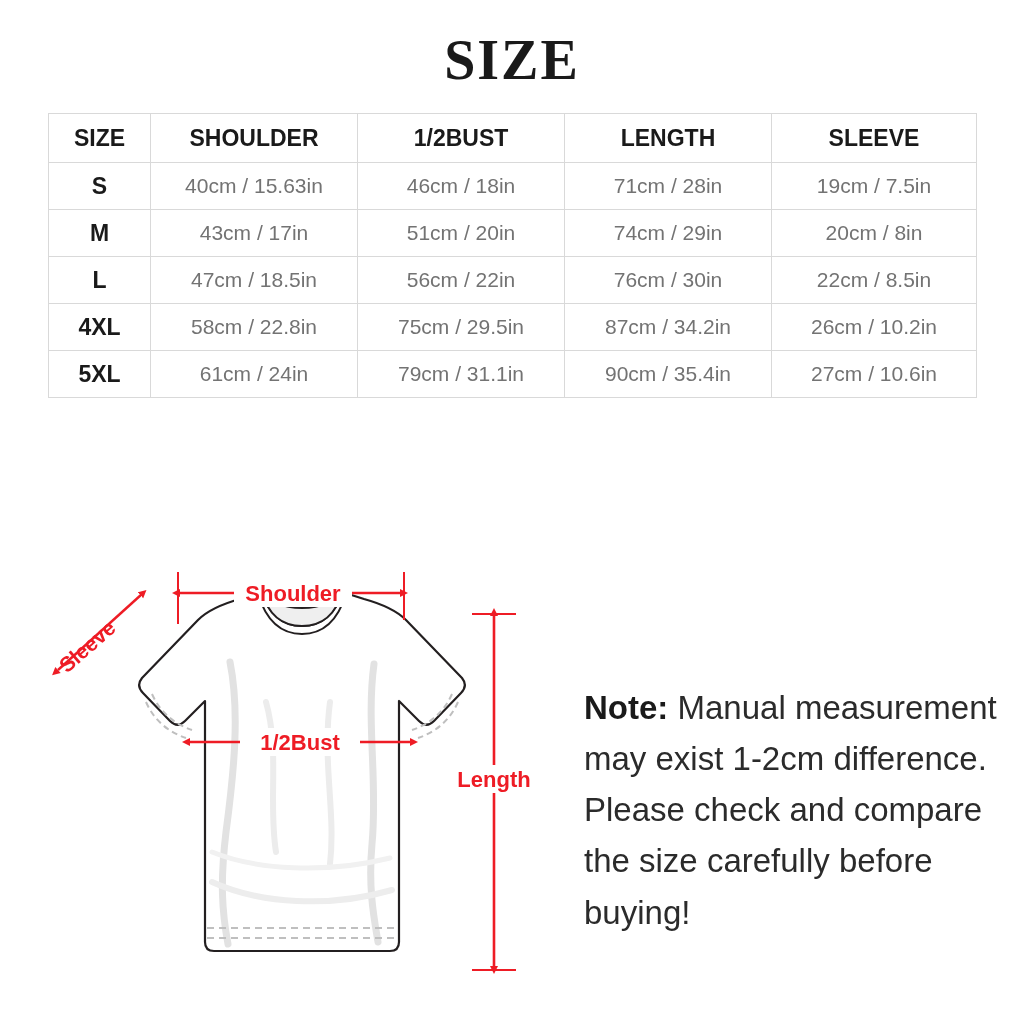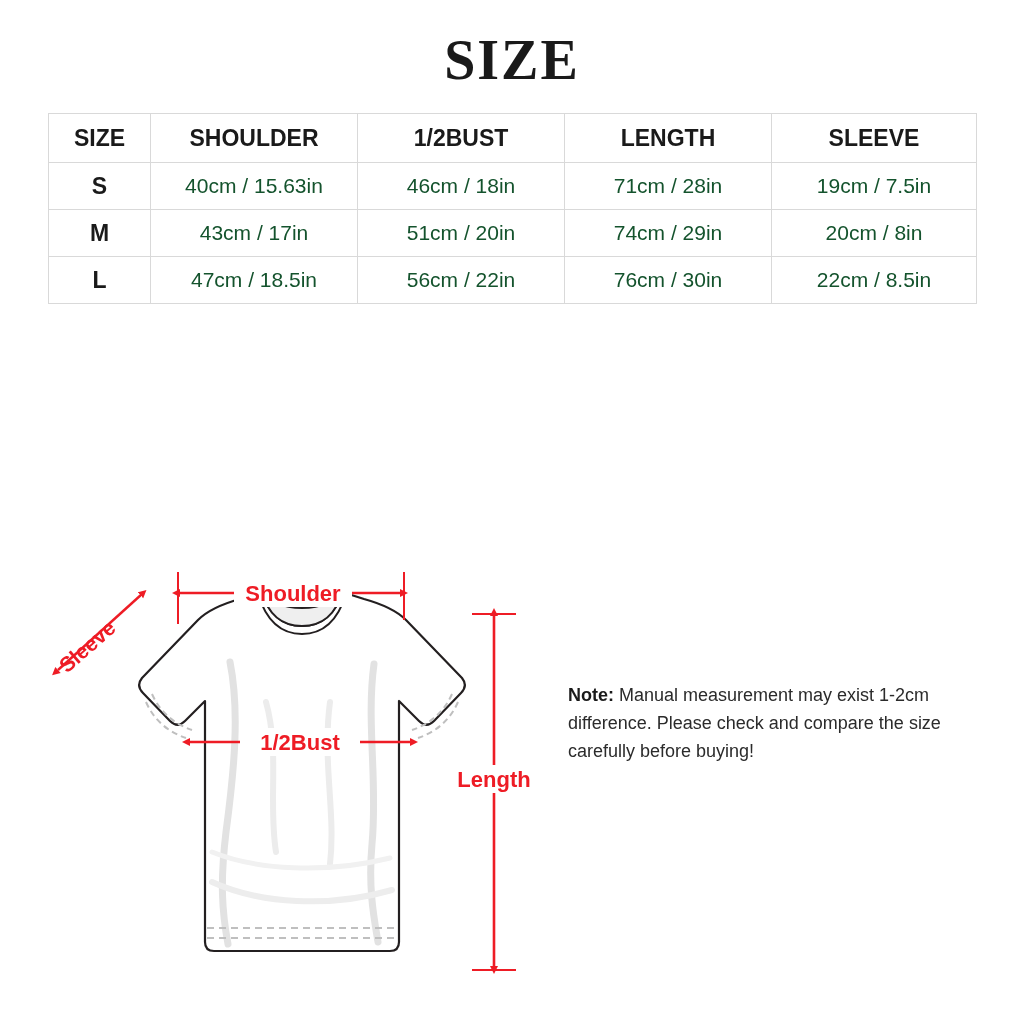--- a/index.html
+++ b/index.html
@@ -53,45 +53,45 @@
     height: 48px;
   }
   #size-table tbody td.sizecol {
     font-size: 23px;
     font-weight: 700;
     color: #1a1a1a;
   }
   #size-table tbody td.val {
     font-size: 21px;
     font-weight: 400;
-    color: #14532d;
+    color: #737373;
   }
   col.c0 { width: 102px; }
   col.c1 { width: 207px; }
   col.c2 { width: 207px; }
   col.c3 { width: 207px; }
   col.c4 { width: 205px; }
 
   
   #diagram {
     position: absolute;
     top: 552px;
     left: 30px;
     width: 530px;
     height: 460px;
   }
   #diagram svg { display: block; }
 
   
   #note {
     position: absolute;
-    left: 568px;
+    left: 584px;
     top: 682px;
     width: 420px;
-    font-size: 18px;
+    font-size: 33px;
     line-height: 1.55;
     color: #2b2b2b;
   }
   #note .note-label {
     font-weight: 700;
     color: #1a1a1a;
   }
 </style>
 </head>
 <body>
@@ -129,20 +129,34 @@
       <td class="val">51cm / 20in</td>
       <td class="val">74cm / 29in</td>
       <td class="val">20cm / 8in</td>
     </tr>
     <tr>
       <td class="sizecol">L</td>
       <td class="val">47cm / 18.5in</td>
       <td class="val">56cm / 22in</td>
       <td class="val">76cm / 30in</td>
       <td class="val">22cm / 8.5in</td>
+    </tr>
+    <tr>
+      <td class="sizecol">4XL</td>
+      <td class="val">58cm / 22.8in</td>
+      <td class="val">75cm / 29.5in</td>
+      <td class="val">87cm / 34.2in</td>
+      <td class="val">26cm / 10.2in</td>
+    </tr>
+    <tr>
+      <td class="sizecol">5XL</td>
+      <td class="val">61cm / 24in</td>
+      <td class="val">79cm / 31.1in</td>
+      <td class="val">90cm / 35.4in</td>
+      <td class="val">27cm / 10.6in</td>
     </tr>
   </tbody>
 </table>
 
 <div id="diagram">
   <svg width="530" height="460" viewBox="0 0 530 460" xmlns="http://www.w3.org/2000/svg">
     <defs>
       <marker id="arrL" markerWidth="10" markerHeight="10" refX="8" refY="4" orient="auto" markerUnits="userSpaceOnUse">
         <path d="M8,0 L0,4 L8,8 z" fill="#ee1c25"></path>
       </marker>

